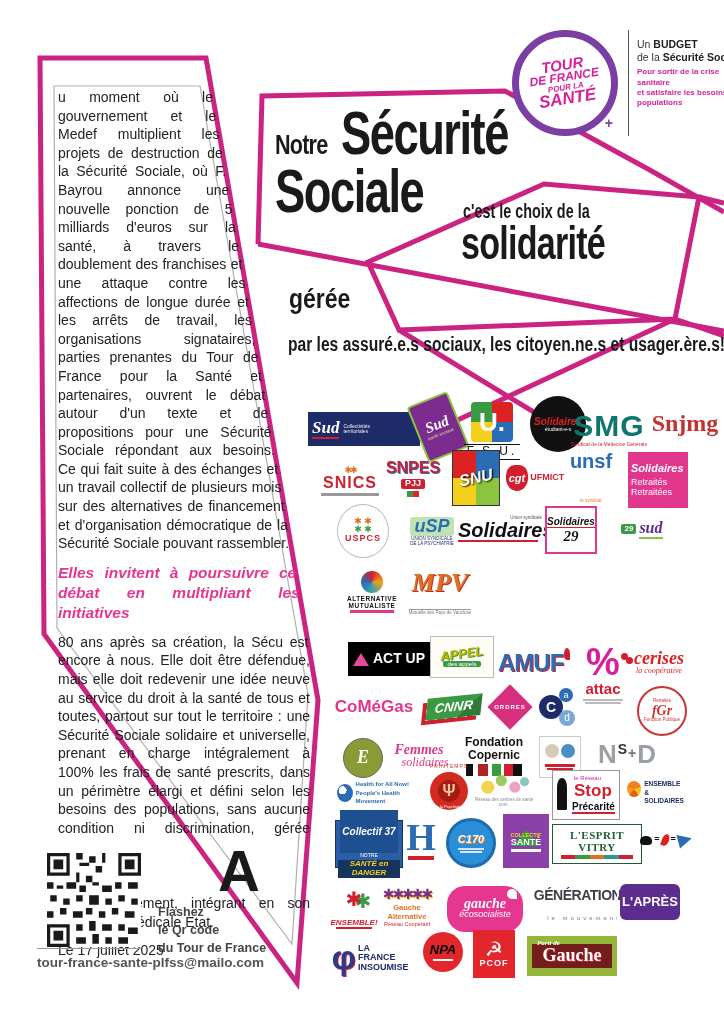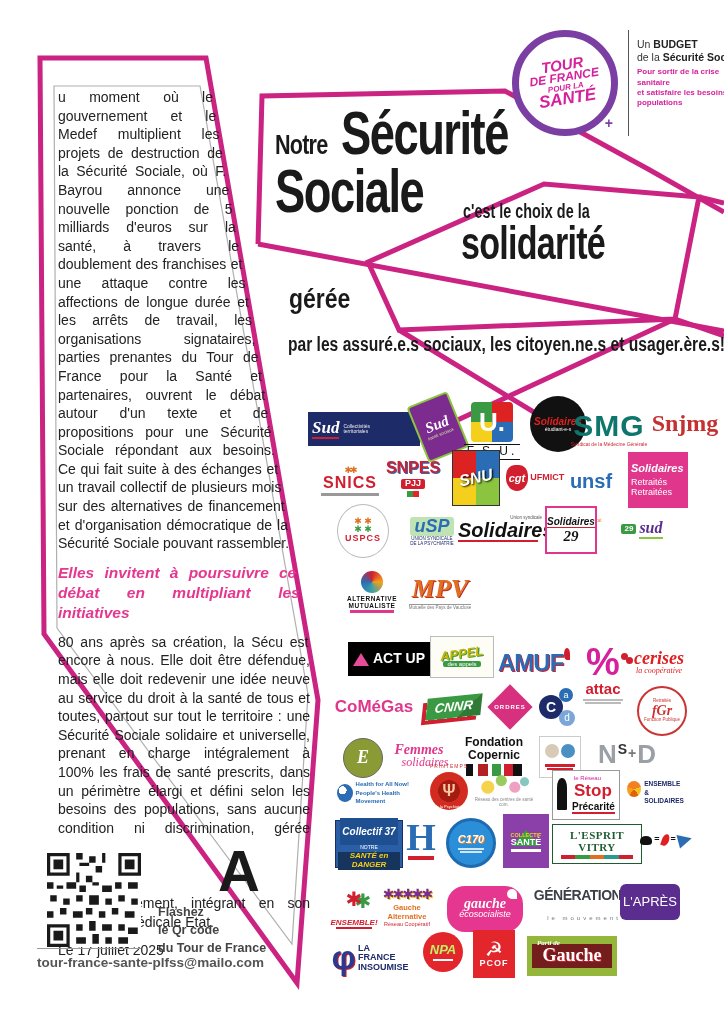--- a/index.html
+++ b/index.html
@@ -151,21 +151,21 @@
         <span class="lgp" style="color: rgb(255, 255, 255); background: rgb(209, 31, 47); font-weight: bold; font-size: 9px; padding: 0px 4px; border-radius: 2px; margin-top: 2px;">PJJ</span>
         <span class="lgp" style="width: 12px; height: 6px; margin-top: 2px; background: linear-gradient(90deg, rgb(58, 154, 68) 50%, rgb(227, 38, 44) 50%);"></span>
       </div>
       <div class="lg" style="left: 452px; top: 450px; width: 46px; height: 54px; background: conic-gradient(rgb(42, 109, 181) 0deg, rgb(42, 109, 181) 25%, rgb(139, 197, 63) 0deg, rgb(139, 197, 63) 50%, rgb(244, 208, 28) 0deg, rgb(244, 208, 28) 75%, rgb(221, 34, 34) 0deg); border: 1px solid rgb(51, 51, 51);">
         <span class="lgp" style="color: rgb(255, 255, 255); font-style: italic; font-weight: bold; font-size: 16px; text-shadow: rgb(0, 0, 0) 1px 1px 2px; transform: rotate(-12deg);">SNU</span>
       </div>
       <div class="lg" style="left: 505px; top: 455px; width: 60px; height: 46px; flex-direction: row; gap: 2px;">
         <span class="lgp" style="background: rgb(209, 31, 47); color: rgb(255, 255, 255); font-style: italic; font-weight: bold; font-size: 11px; padding: 7px 3px; border-radius: 40% 40% 50% 50%;">cgt</span>
         <span class="lgp" style="color: rgb(209, 31, 47); font-weight: bold; font-size: 9px;">UFMICT</span>
       </div>
-      <div class="lg" style="left: 563px; top: 470px; width: 56px; height: 34px; gap: 28px;">
+      <div class="lg" style="left: 563px; top: 450px; width: 56px; height: 34px; gap: 28px;">
         <span class="lgp" style="width: 8px; height: 8px; background: rgb(240, 128, 32); border-radius: 50% 0px 50% 50%; margin-bottom: -8px; margin-left: 14px;"></span>
         <span class="lgp" style="color: rgb(42, 109, 181); font-weight: bold; font-size: 20px; line-height: 1;">unsf</span>
         <span class="lgp" style="color: rgb(240, 128, 32); font-size: 4.5px;">le syndicat</span>
       </div>
       <div class="lg" style="left: 628px; top: 452px; width: 54px; height: 50px; background: rgb(224, 54, 140); padding: 3px; align-items: flex-start; text-align: left;">
         <span class="lgp" style="color: rgb(255, 255, 255); font-style: italic; font-weight: bold; font-size: 11px;">Solidaires</span>
         <span class="lgp" style="color: rgb(255, 255, 255); font-size: 9px; margin-top: 4px;">Retraités</span>
         <span class="lgp" style="color: rgb(255, 255, 255); font-size: 9px;">Retraitées</span>
       </div>
       <div class="lg" style="left: 337px; top: 504px; width: 50px; height: 52px; border: 1px solid rgb(187, 187, 187); border-radius: 50%;">
@@ -190,21 +190,21 @@
       <div class="lg" style="left: 612px; top: 512px; width: 60px; height: 34px; flex-direction: row; gap: 3px;">
         <span class="lgp" style="background: rgb(58, 154, 68); color: rgb(255, 255, 255); font-size: 8px; font-weight: bold; padding: 1px 3px; border-radius: 2px;">29</span>
         <span class="lgp" style="color: rgb(91, 45, 143); font-style: italic; font-weight: bold; font-size: 16px; font-family: &quot;Liberation Serif&quot;, serif; border-bottom: 2px solid rgb(139, 197, 63);">sud</span>
       </div>
       <div class="lg" style="left: 345px; top: 568px; width: 54px; height: 48px;">
         <span class="lgp" style="width: 22px; height: 22px; border-radius: 50%; background: conic-gradient(rgb(209, 31, 47), rgb(244, 160, 28), rgb(58, 161, 168), rgb(42, 109, 181), rgb(209, 31, 47));"></span>
         <span class="lgp" style="color: rgb(17, 17, 17); font-weight: bold; font-size: 6.5px; margin-top: 2px; letter-spacing: 0.5px;">ALTERNATIVE</span>
         <span class="lgp" style="color: rgb(17, 17, 17); font-weight: bold; font-size: 6.5px; letter-spacing: 0.5px;">MUTUALISTE</span>
         <span class="lgp" style="width: 44px; height: 3px; background: rgb(224, 54, 140); margin-top: 1px;"></span>
       </div>
-      <div class="lg" style="left: 407px; top: 570px; width: 66px; height: 46px;">
+      <div class="lg" style="left: 407px; top: 570px; width: 66px; height: 46px; justify-content: space-between;">
         <span class="lgp" style="color: rgb(224, 112, 32); font-style: italic; font-weight: bold; font-size: 26px; font-family: &quot;Liberation Serif&quot;, serif; line-height: 1; text-shadow: rgb(192, 48, 48) 1px 1px 0px;">MPV</span>
         <span class="lgp" style="color: rgb(119, 119, 119); font-size: 4.5px; border-top: 1px solid rgb(153, 153, 153); margin-top: 2px; padding-top: 1px;">Mutuelle des Pays de Vaucluse</span>
       </div>
       <div class="lg" style="left: 348px; top: 642px; width: 78px; height: 30px; background: rgb(0, 0, 0); flex-direction: row; gap: 4px; padding: 2px;">
         <span class="lgp" style="width: 0px; height: 0px; border-left: 8px solid transparent; border-right: 8px solid transparent; border-bottom: 13px solid rgb(232, 75, 154);"></span>
         <span class="lgp" style="color: rgb(255, 255, 255); font-weight: bold; font-size: 14px;">ACT UP</span>
       </div>
       <div class="lg" style="left: 430px; top: 636px; width: 62px; height: 40px; border: 1px solid rgb(187, 187, 187); background: rgb(253, 253, 245);">
         <span class="lgp" style="color: rgb(200, 180, 0); font-style: italic; font-weight: bold; font-size: 13px; text-shadow: rgb(58, 154, 68) 1px 1px 0px; transform: rotate(-8deg);">APPEL</span>
         <span class="lgp" style="background: rgb(58, 154, 68); color: rgb(255, 255, 255); font-size: 6px; padding: 0px 4px; border-radius: 2px;">des appels</span>
@@ -285,21 +285,21 @@
         <span class="lgp" style="position: absolute; top: 4px; left: 21px; color: rgb(214, 33, 156); font-size: 6px;">le Réseau</span>
         <span class="lgp" style="position: absolute; top: 11px; left: 21px; color: rgb(209, 31, 47); font-weight: bold; font-size: 17px;">Stop</span>
         <span class="lgp" style="position: absolute; bottom: 5px; left: 19px; color: rgb(17, 17, 17); font-weight: bold; font-size: 10px; border-bottom: 2px solid rgb(209, 31, 47);">Précarité</span>
       </div>
       <div class="lg" style="left: 627px; top: 770px; width: 58px; height: 46px; flex-direction: row; gap: 3px;">
         <span class="lgp" style="width: 16px; height: 16px; border-radius: 50%; background: conic-gradient(rgb(240, 128, 32) 0deg, rgb(240, 128, 32) 20%, rgb(244, 192, 28) 0deg, rgb(244, 192, 28) 40%, rgb(224, 96, 16) 0deg, rgb(224, 96, 16) 60%, rgb(244, 160, 28) 0deg, rgb(244, 160, 28) 80%, rgb(240, 128, 32) 0deg); margin-top: -8px;"></span>
         <span class="lgp" style="color: rgb(29, 43, 105); font-weight: bold; font-size: 6.5px; white-space: pre-line; text-align: left; line-height: 1.3;">ENSEMBLE
 &amp; SOLIDAIRES</span>
       </div>
       <div class="lg" style="left: 335px; top: 820px; width: 62px; height: 42px; background: rgb(42, 95, 168); border: 1px solid rgb(29, 43, 105); padding: 2px;">
-        <span class="lgp" style="color: rgb(255, 255, 255); font-style: italic; font-weight: bold; font-size: 10px; background: rgb(29, 79, 145); padding: 8px 2px;">Collectif 37</span>
+        <span class="lgp" style="color: rgb(255, 255, 255); font-style: italic; font-weight: bold; font-size: 10px; background: rgb(29, 79, 145); padding: 16px 2px;">Collectif 37</span>
         <span class="lgp" style="color: rgb(255, 255, 255); font-size: 5px;">NOTRE</span>
         <span class="lgp" style="color: rgb(244, 208, 28); font-style: italic; font-weight: bold; font-size: 8px; background: rgb(22, 52, 92); padding: 0px 2px; margin-top: 1px;">SANTÉ en DANGER</span>
       </div>
       <div class="lg" style="left: 404px; top: 814px; width: 34px; height: 50px;">
         <span class="lgp" style="color: rgb(42, 109, 181); font-weight: bold; font-size: 38px; font-family: &quot;Liberation Serif&quot;, serif; line-height: 1;">H</span>
         <span class="lgp" style="width: 26px; height: 4px; background: rgb(209, 31, 47);"></span>
       </div>
       <div class="lg" style="left: 446px; top: 818px; width: 44px; height: 44px; background: rgb(42, 143, 216); border: 3px solid rgb(29, 107, 176); border-radius: 50%;">
         <span class="lgp" style="color: rgb(255, 255, 255); font-style: italic; font-weight: bold; font-size: 11px; text-shadow: rgb(240, 128, 32) 1px 1px 0px;">C170</span>
         <span class="lgp" style="width: 26px; height: 2px; background: rgb(207, 231, 248); margin-top: 2px;"></span>
@@ -335,30 +335,30 @@
       <div class="lg" style="left: 447px; top: 886px; width: 68px; height: 38px; background: rgb(229, 55, 143); border-radius: 18px; padding: 4px;">
         <span class="lgp" style="position: absolute; right: 6px; top: 3px; width: 10px; height: 10px; background: rgb(255, 255, 255); border-radius: 50% 50% 0px;"></span>
         <span class="lgp" style="color: rgb(255, 255, 255); font-style: italic; font-weight: bold; font-size: 14px; font-family: &quot;Liberation Serif&quot;, serif; line-height: 0.9;">gauche</span>
         <span class="lgp" style="color: rgb(255, 255, 255); font-style: italic; font-size: 9px;">écosocialiste</span>
       </div>
       <div class="lg" style="left: 537px; top: 888px; width: 94px; height: 34px; justify-content: space-between;">
         <span class="lgp" style="color: rgb(59, 63, 70); font-weight: bold; font-size: 14px; letter-spacing: -0.5px;">GÉNÉRATION·S</span>
         <span class="lgp" style="color: rgb(119, 119, 119); font-size: 6px; letter-spacing: 3px; margin-top: 2px;">le mouvement</span>
       </div>
       <div class="lg" style="left: 620px; top: 884px; width: 60px; height: 36px; background: rgb(91, 45, 143); border-radius: 6px;">
-        <span class="lgp" style="color: rgb(255, 255, 255); font-weight: normal; font-size: 13px; border: 1px solid rgb(255, 255, 255); padding: 12px 4px; border-radius: 3px;">L'APRÈS</span>
+        <span class="lgp" style="color: rgb(255, 255, 255); font-weight: bold; font-size: 13px; border: 1px solid rgb(255, 255, 255); padding: 12px 4px; border-radius: 3px;">L'APRÈS</span>
       </div>
       <div class="lg" style="left: 333px; top: 936px; width: 74px; height: 44px; flex-direction: row; gap: 2px;">
         <span class="lgp" style="color: rgb(43, 58, 143); font-weight: bold; font-size: 34px; text-shadow: rgb(209, 31, 47) 1px 1px 0px;">φ</span>
         <span class="lgp" style="color: rgb(29, 43, 105); font-weight: bold; font-size: 9px; white-space: pre-line; line-height: 1.05; text-align: left;">LA
 FRANCE
 INSOUMISE</span>
       </div>
       <div class="lg" style="left: 423px; top: 932px; width: 40px; height: 40px; background: rgb(227, 38, 44); border-radius: 50%;">
-        <span class="lgp" style="color: #bef264; font-style: italic; font-weight: bold; font-size: 13px;">NPA</span>
+        <span class="lgp" style="color: #000000; font-style: italic; font-weight: bold; font-size: 13px;">NPA</span>
         <span class="lgp" style="width: 20px; height: 2px; background: rgb(255, 255, 255); margin-top: 1px;"></span>
       </div>
       <div class="lg" style="left: 473px; top: 930px; width: 38px; height: 44px; background: rgb(227, 38, 44); padding: 2px;">
         <span class="lgp" style="color: rgb(255, 255, 255); font-size: 20px; line-height: 1;">☭</span>
         <span class="lgp" style="color: rgb(255, 255, 255); font-weight: bold; font-size: 9px; letter-spacing: 1px;">PCOF</span>
       </div>
       <div class="lg" style="left: 527px; top: 936px; width: 84px; height: 34px; background: rgb(148, 182, 58); padding: 3px;">
         <span class="lgp" style="position: absolute; top: 4px; left: 10px; color: rgb(255, 255, 255); font-style: italic; font-weight: bold; font-size: 7px; font-family: &quot;Liberation Serif&quot;, serif; z-index: 2;">Parti de</span>
         <span class="lgp" style="background: rgb(115, 29, 29); color: rgb(255, 255, 255); font-weight: bold; font-size: 18px; font-family: &quot;Liberation Serif&quot;, serif; padding: 2px 10px; text-shadow: rgb(209, 31, 47) 1px 1px 0px;">Gauche</span>
       </div>

